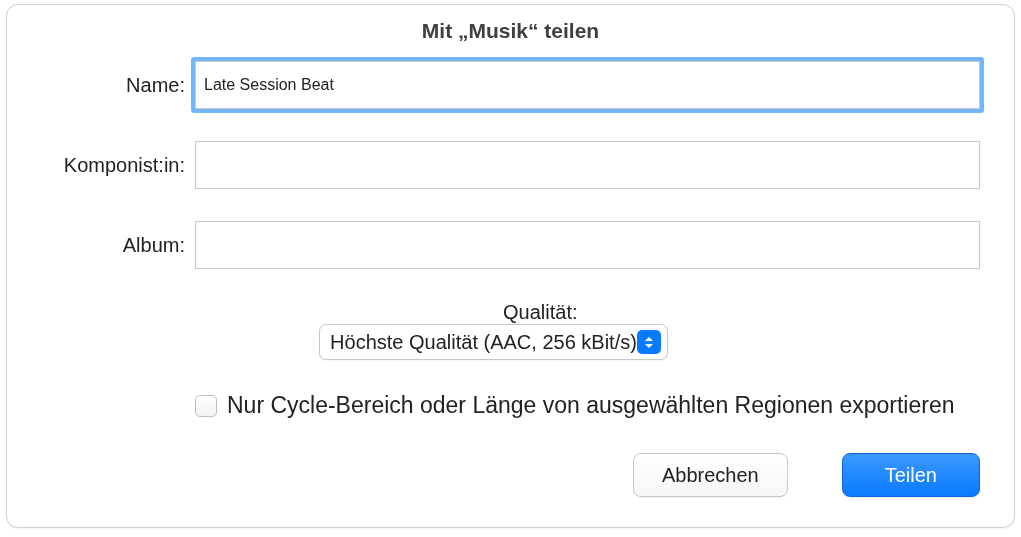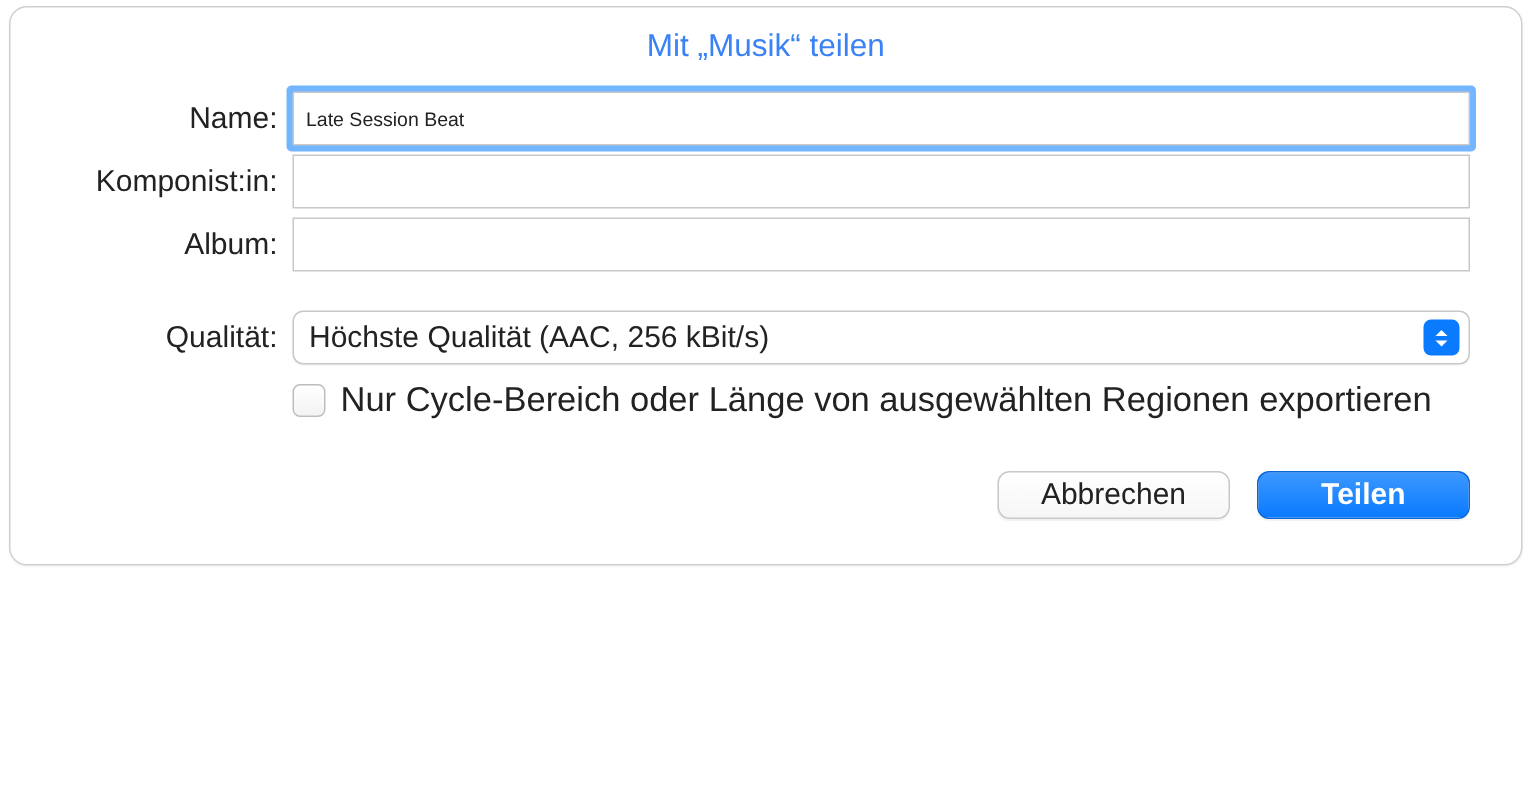--- a/index.html
+++ b/index.html
@@ -24,48 +24,49 @@
       background: #fff;
       box-shadow: 0 1px 2px rgba(0,0,0,0.05);
       overflow: hidden;
     }
     .titlebar {
       text-align: center;
       padding: 14px 0 18px 0;
     }
     .titlebar-title {
       font-size: 21px;
-      font-weight: 400;
-      color: #3b82f6;
+      font-weight: 700;
+      color: #404040;
     }
     .form {
       padding: 0 34px 0 0;
     }
     .form-row {
       display: flex;
       align-items: center;
-      margin-bottom: 6px;
+      margin-bottom: 32px;
     }
     .form-row.spaced-top {
       margin-top: 26px;
+      flex-direction: column;
     }
     .label {
       width: 188px;
       text-align: right;
       font-size: 20px;
       color: #222;
       padding-right: 10px;
       flex-shrink: 0;
     }
     .text-input {
       flex: 1;
-      height: 36px;
+      height: 48px;
       border: 1px solid #c8c8c8;
       border-radius: 0;
-      font-size: 13px;
+      font-size: 16px;
       padding: 2px 8px;
       color: #222;
       background: #fff;
       outline: none;
     }
     .text-input.focused {
       border: 1px solid #c8c8c8;
       box-shadow: 0 0 0 4px rgba(0,122,255,0.55);
       border-radius: 1px;
     }
@@ -138,36 +139,37 @@
       font-size: 23px;
       color: #222;
     }
     .button-row {
       display: flex;
       justify-content: flex-end;
       padding: 0 34px 30px 0;
       gap: 18px;
     }
     .btn {
-      height: 32px;
+      height: 44px;
       border-radius: 8px;
       font-size: 20px;
       padding: 0 28px;
       border: 1px solid #c8c8c8;
       background: linear-gradient(#ffffff, #f6f6f6);
       color: #222;
       cursor: default;
       box-shadow: 0 1px 1px rgba(0,0,0,0.06);
     }
     .btn.primary {
       background: linear-gradient(#3c98ff, #0a7aff);
       border: 1px solid #0a66d8;
       color: #fff;
-      font-weight: 700;
+      font-weight: 400;
       padding: 0 42px;
+      margin-left: 36px;
     }
   </style>
 </head>
 <body>
 
 <div class="window">
   <div class="titlebar">
     <div class="titlebar-title">Mit „Musik“ teilen</div>
   </div>
 

